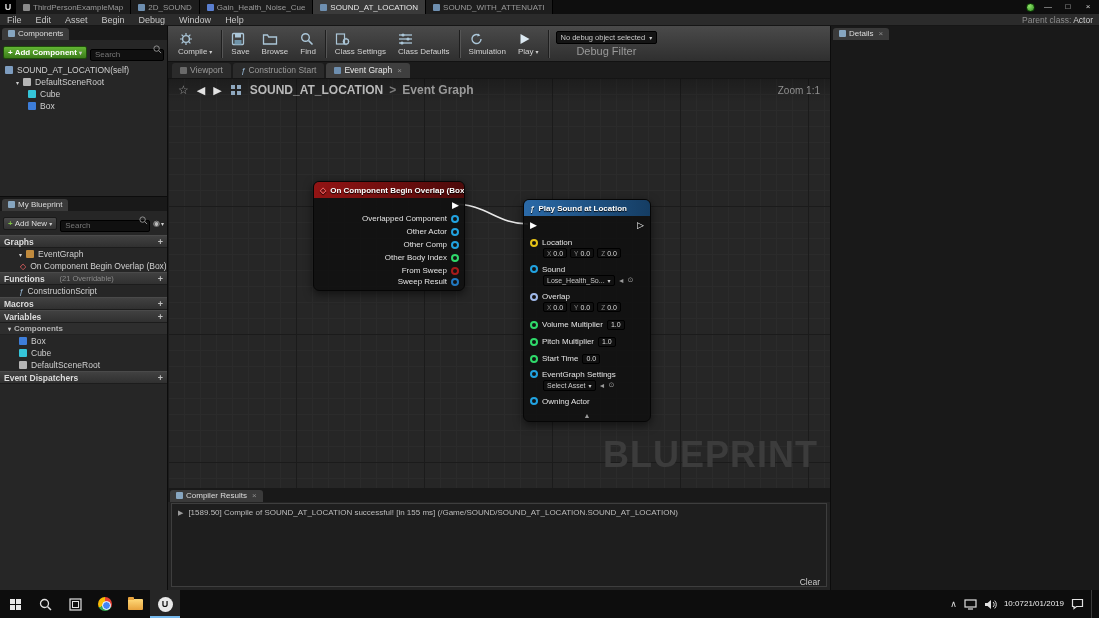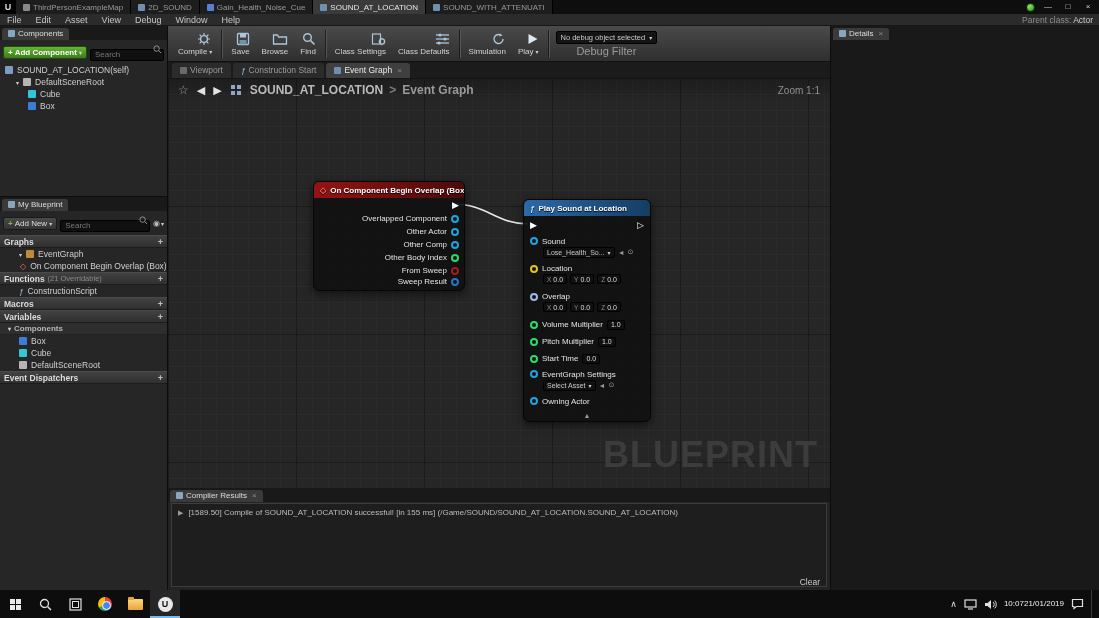--- a/index.html
+++ b/index.html
@@ -34,31 +34,31 @@
   .btn-dark{display:flex;align-items:center;gap:2px;background:linear-gradient(#4a4a4a,#333);border:1px solid #1a1a1a;border-radius:2px;color:#ddd;font-size:8px;padding:1px 4px;white-space:nowrap}
   .btn-dark .plus{color:#7ec044;font-weight:bold}
   .caret{font-size:6px;color:#cfcfcf}
   .srch{position:relative;flex:1;min-width:0}
   .srch input{width:100%;height:12px;background:#101010;border:1px solid #000;border-radius:2px;color:#ccc;font-size:8px;padding:0 12px 0 4px;font-family:"Liberation Sans",sans-serif}
   .srch input::placeholder{color:#777}
   .srch .mag{position:absolute;right:2px;top:2px}
   .tree-row{display:flex;align-items:center;gap:4px;height:12px;font-size:8.5px;color:#cfcfcf;padding-left:5px;white-space:nowrap}
   .tree-row .cube{width:8px;height:8px;border-radius:1px;flex:none}
   .ind1{padding-left:16px}.ind2{padding-left:28px}
-  .sec-header{height:13px;background:linear-gradient(#414141,#303030);display:flex;align-items:center;gap:3px;padding:0 4px;font-size:8.5px;font-weight:bold;color:#dcdcdc;border-top:1px solid #4a4a4a;border-bottom:1px solid #1c1c1c;white-space:nowrap}
+  .sec-header{height:13px;background:linear-gradient(#414141,#303030);display:flex;align-items:center;gap:15px;padding:0 4px;font-size:8.5px;font-weight:bold;color:#dcdcdc;border-top:1px solid #4a4a4a;border-bottom:1px solid #1c1c1c;white-space:nowrap}
   .sec-header .note{font-weight:normal;font-size:7.5px;color:#8b8b8b}
   .sec-header .plus{margin-left:auto;color:#c0c0c0;font-weight:bold;font-size:9px}
   .subhead{height:12px;display:flex;align-items:center;gap:3px;padding:0 8px;font-size:8px;font-weight:bold;color:#b5b5b5;background:#2e2e2e;border-bottom:1px solid #222}
   .mbp-row{display:flex;align-items:center;gap:4px;height:12px;font-size:8.5px;color:#cfcfcf;padding-left:19px;white-space:nowrap}
   .fx{color:#9fc2e0;font-size:8px;font-style:italic}
   .dmnd{color:#ff6a6a;font-size:8px}
 
   
   .toolbar{position:absolute;left:168px;top:26px;width:662px;height:36px;background:linear-gradient(#4a4a4a,#2f2f2f);border-bottom:1px solid #121212;display:flex;align-items:center;padding:0 4px;z-index:5}
-  .tbtn{display:flex;flex-direction:column;align-items:flex-end;justify-content:center;gap:1px;padding:1px 6px;font-size:8px;color:#d2d2d2;height:34px;white-space:nowrap}
+  .tbtn{display:flex;flex-direction:column;align-items:flex-start;justify-content:center;gap:1px;padding:1px 6px;font-size:8px;color:#d2d2d2;height:34px;white-space:nowrap}
   .tbtn .ic{height:15px;display:flex;align-items:center;justify-content:center}
   .tbtn .lbl-row{display:flex;align-items:center;gap:2px}
   .tb-sep{width:1px;height:28px;background:#1e1e1e;box-shadow:1px 0 0 #555;margin:0 3px}
   .dbg{display:flex;flex-direction:column;align-items:center;gap:1px;margin-left:4px}
   .dbg-select{display:flex;align-items:center;gap:4px;background:#141414;border:1px solid #000;border-radius:2px;color:#c9c9c9;font-size:7.5px;padding:1px 4px;white-space:nowrap}
   .dbg-lbl{font-size:11px;color:#9a9a9a}
 
   
   .graph-tabstrip{position:absolute;left:168px;top:62px;width:662px;height:16px;background:#1b1b1b;display:flex;align-items:flex-end;padding-left:4px;gap:2px;z-index:5}
   .graph-tab{display:flex;align-items:center;gap:3px;background:#2b2b2b;color:#9a9a9a;font-size:8.5px;padding:2px 8px 3px;border-radius:3px 3px 0 0;white-space:nowrap}
@@ -160,21 +160,21 @@
       <span class="winbtn">—</span>
       <span class="winbtn">□</span>
       <span class="winbtn">×</span>
     </div>
   </div>
 
   <div class="menubar">
     <span class="menu-item">File</span>
     <span class="menu-item">Edit</span>
     <span class="menu-item">Asset</span>
-    <span class="menu-item">View</span>
+    <span class="menu-item">Begin</span>
     <span class="menu-item">Debug</span>
     <span class="menu-item">Window</span>
     <span class="menu-item">Help</span>
     <span class="parent-class"><span>Parent class:</span> <b>Actor</b></span>
   </div>
 
   <div class="left-col">
 
     <div style="height:171px;border-bottom:1px solid #0c0c0c">
       <div class="tabstrip">
@@ -491,53 +491,53 @@
     <div class="node" style="left:355px;top:121px;width:128px">
       <div class="node-hd hd-func">
         <span class="fx" style="color:#dce9f2">ƒ</span>
         <span>Play Sound at Location</span>
       </div>
       <div class="exec-row2">
         <span class="exec">▶</span>
         <span class="exec">▷</span>
       </div>
 
+      <div class="pn-row" style="height:28px">
+        <div class="pn-line">
+          <span class="pin-dot" style="border-color: rgb(230, 195, 23);"></span>
+          <span>Location</span>
+        </div>
+        <div class="pn-ctrl">
+          <span class="field">
+              <span class="axis">X</span>
+              <span>0.0</span>
+            </span>
+          <span class="field">
+              <span class="axis">Y</span>
+              <span>0.0</span>
+            </span>
+          <span class="field">
+              <span class="axis">Z</span>
+              <span>0.0</span>
+            </span>
+        </div>
+      </div>
+
       <div class="pn-row" style="height:26px">
         <div class="pn-line">
           <span class="pin-dot" style="border-color: rgb(33, 162, 224);"></span>
           <span>Sound</span>
         </div>
         <div class="pn-ctrl">
           <span class="dd">
               <span>Lose_Health_So...</span>
               <span class="caret">▾</span>
             </span>
           <span class="mini-ico">◄</span>
           <span class="mini-ico">⊙</span>
-        </div>
-      </div>
-
-      <div class="pn-row" style="height:28px">
-        <div class="pn-line">
-          <span class="pin-dot" style="border-color: rgb(230, 195, 23);"></span>
-          <span>Location</span>
-        </div>
-        <div class="pn-ctrl">
-          <span class="field">
-              <span class="axis">X</span>
-              <span>0.0</span>
-            </span>
-          <span class="field">
-              <span class="axis">Y</span>
-              <span>0.0</span>
-            </span>
-          <span class="field">
-              <span class="axis">Z</span>
-              <span>0.0</span>
-            </span>
         </div>
       </div>
 
       <div class="pn-row" style="height:28px">
         <div class="pn-line">
           <span class="pin-dot" style="border-color: rgb(159, 184, 232);"></span>
           <span>Overlap</span>
         </div>
         <div class="pn-ctrl">
           <span class="field">

